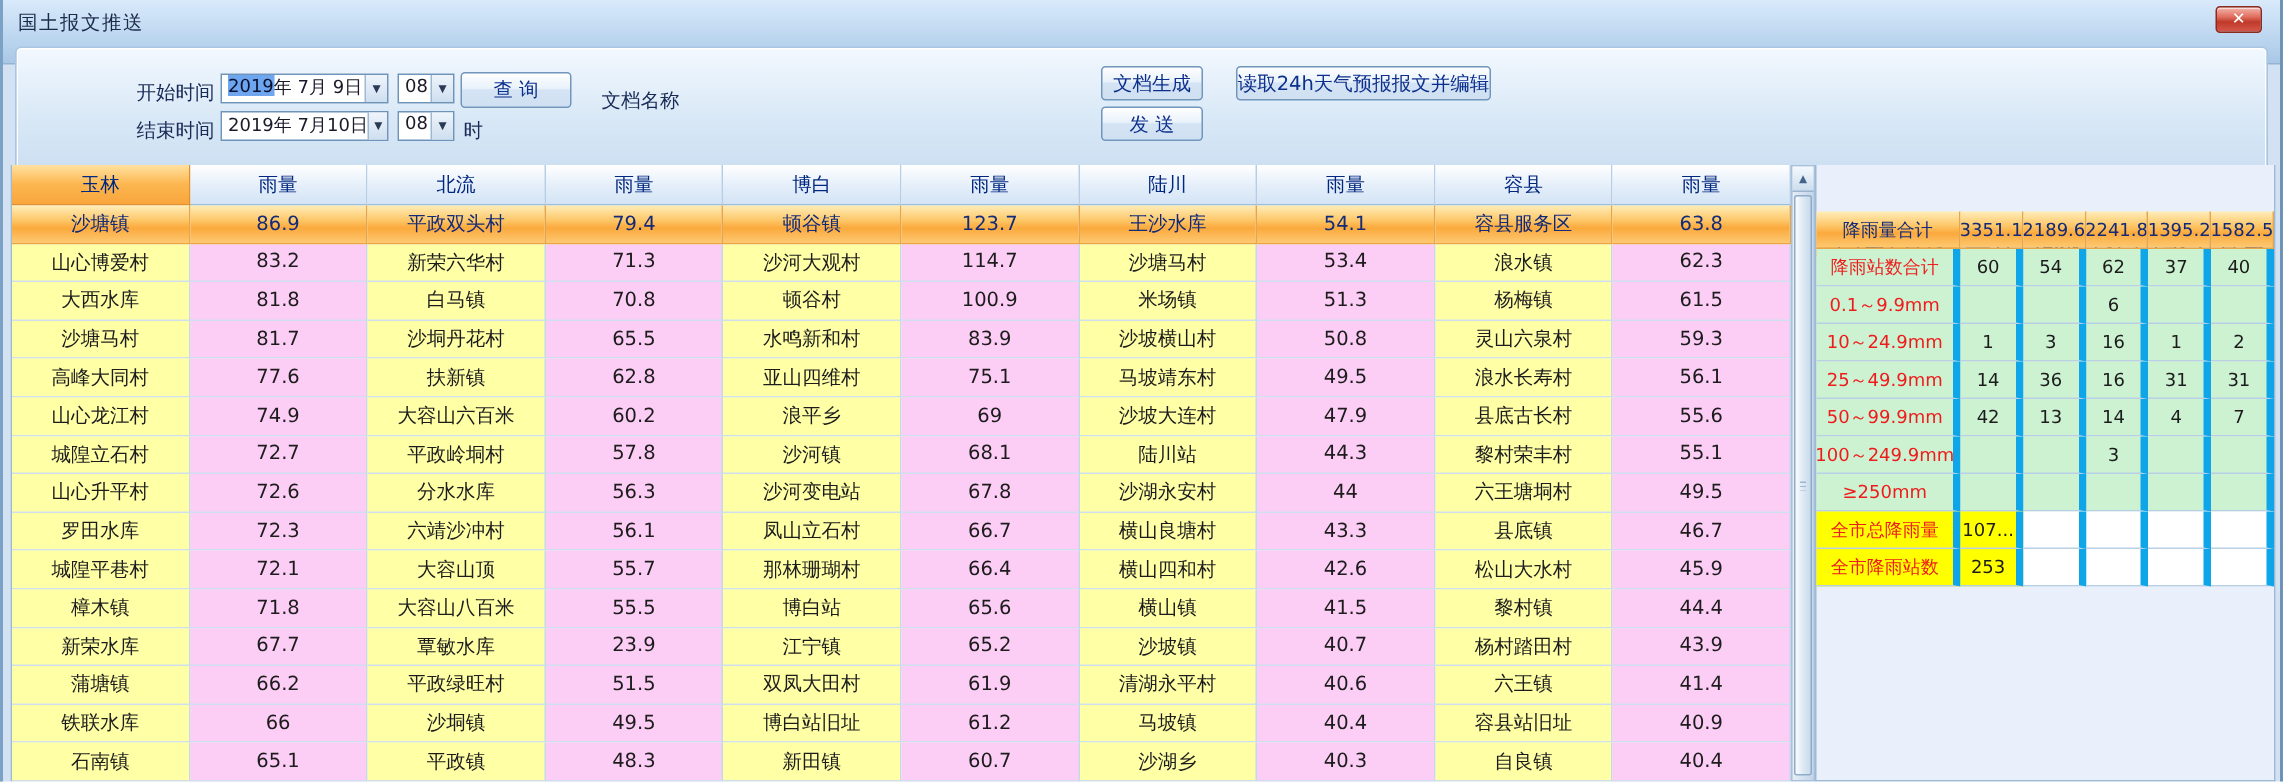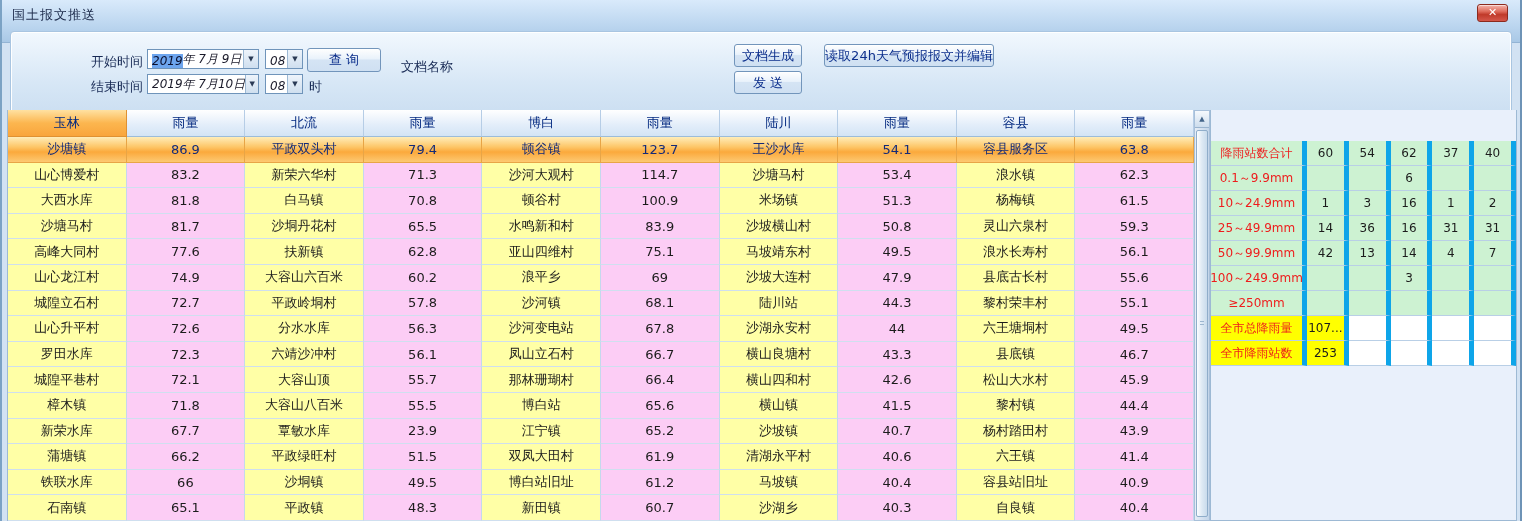--- a/index.html
+++ b/index.html
@@ -32,22 +32,22 @@
   
   .top-panel {
     position:absolute; left:8px; right:8px; top:31px; height:94px;
     border:1px solid #a9c5e1; border-radius:4px;
     background:linear-gradient(#f2f8fe,#d7e7f6 55%,#c8dcf0);
     box-shadow:inset 0 0 0 1px #ffffff;
   }
   .flabel { position:absolute; font-size:13px; color:#182a55; white-space:nowrap; }
   .combo {
     position:absolute; height:20px; background:#fff;
-    border:1px solid #6f94ba; display:flex; align-items:flex-end;
-    font-size:12px; color:#1a1a2a; padding-left:4px; white-space:nowrap;font-style:italic;
+    border:1px solid #6f94ba; display:flex; align-items:flex-start;
+    font-size:12px; color:#1a1a2a; padding-left:4px; white-space:nowrap;
   }
   .combo .arrow {
     margin-left:auto; width:15px; height:100%;
     background:linear-gradient(#eef4fb,#cfdfef);
     border-left:1px solid #9db9d4;
     display:flex; align-items:center; justify-content:center;
     font-size:7px; color:#2a3a55;
   }
   .combo .sel { background:#6da5ee; color:#0a1030; }
   .btn {
@@ -398,20 +398,28 @@
   <div class="sum-table">
     <div class="s-header">
         <div class="s-h s-h-label">市(县)名称</div>
         <div class="s-h">玉林</div>
         <div class="s-h">北流</div>
         <div class="s-h">博白</div>
         <div class="s-h">陆川</div>
         <div class="s-h">容县</div>
       </div>
     <div>
+        <div class="s-row selected">
+          <div class="s-lab">降雨量合计</div>
+          <div class="s-val">3351.1</div>
+          <div class="s-val">2189.6</div>
+          <div class="s-val">2241.8</div>
+          <div class="s-val">1395.2</div>
+          <div class="s-val">1582.5</div>
+        </div>
         <div class="s-row green">
           <div class="s-lab">降雨站数合计</div>
           <div class="s-val">60</div>
           <div class="s-val">54</div>
           <div class="s-val">62</div>
           <div class="s-val">37</div>
           <div class="s-val">40</div>
         </div>
         <div class="s-row green">
           <div class="s-lab">0.1～9.9mm</div>

